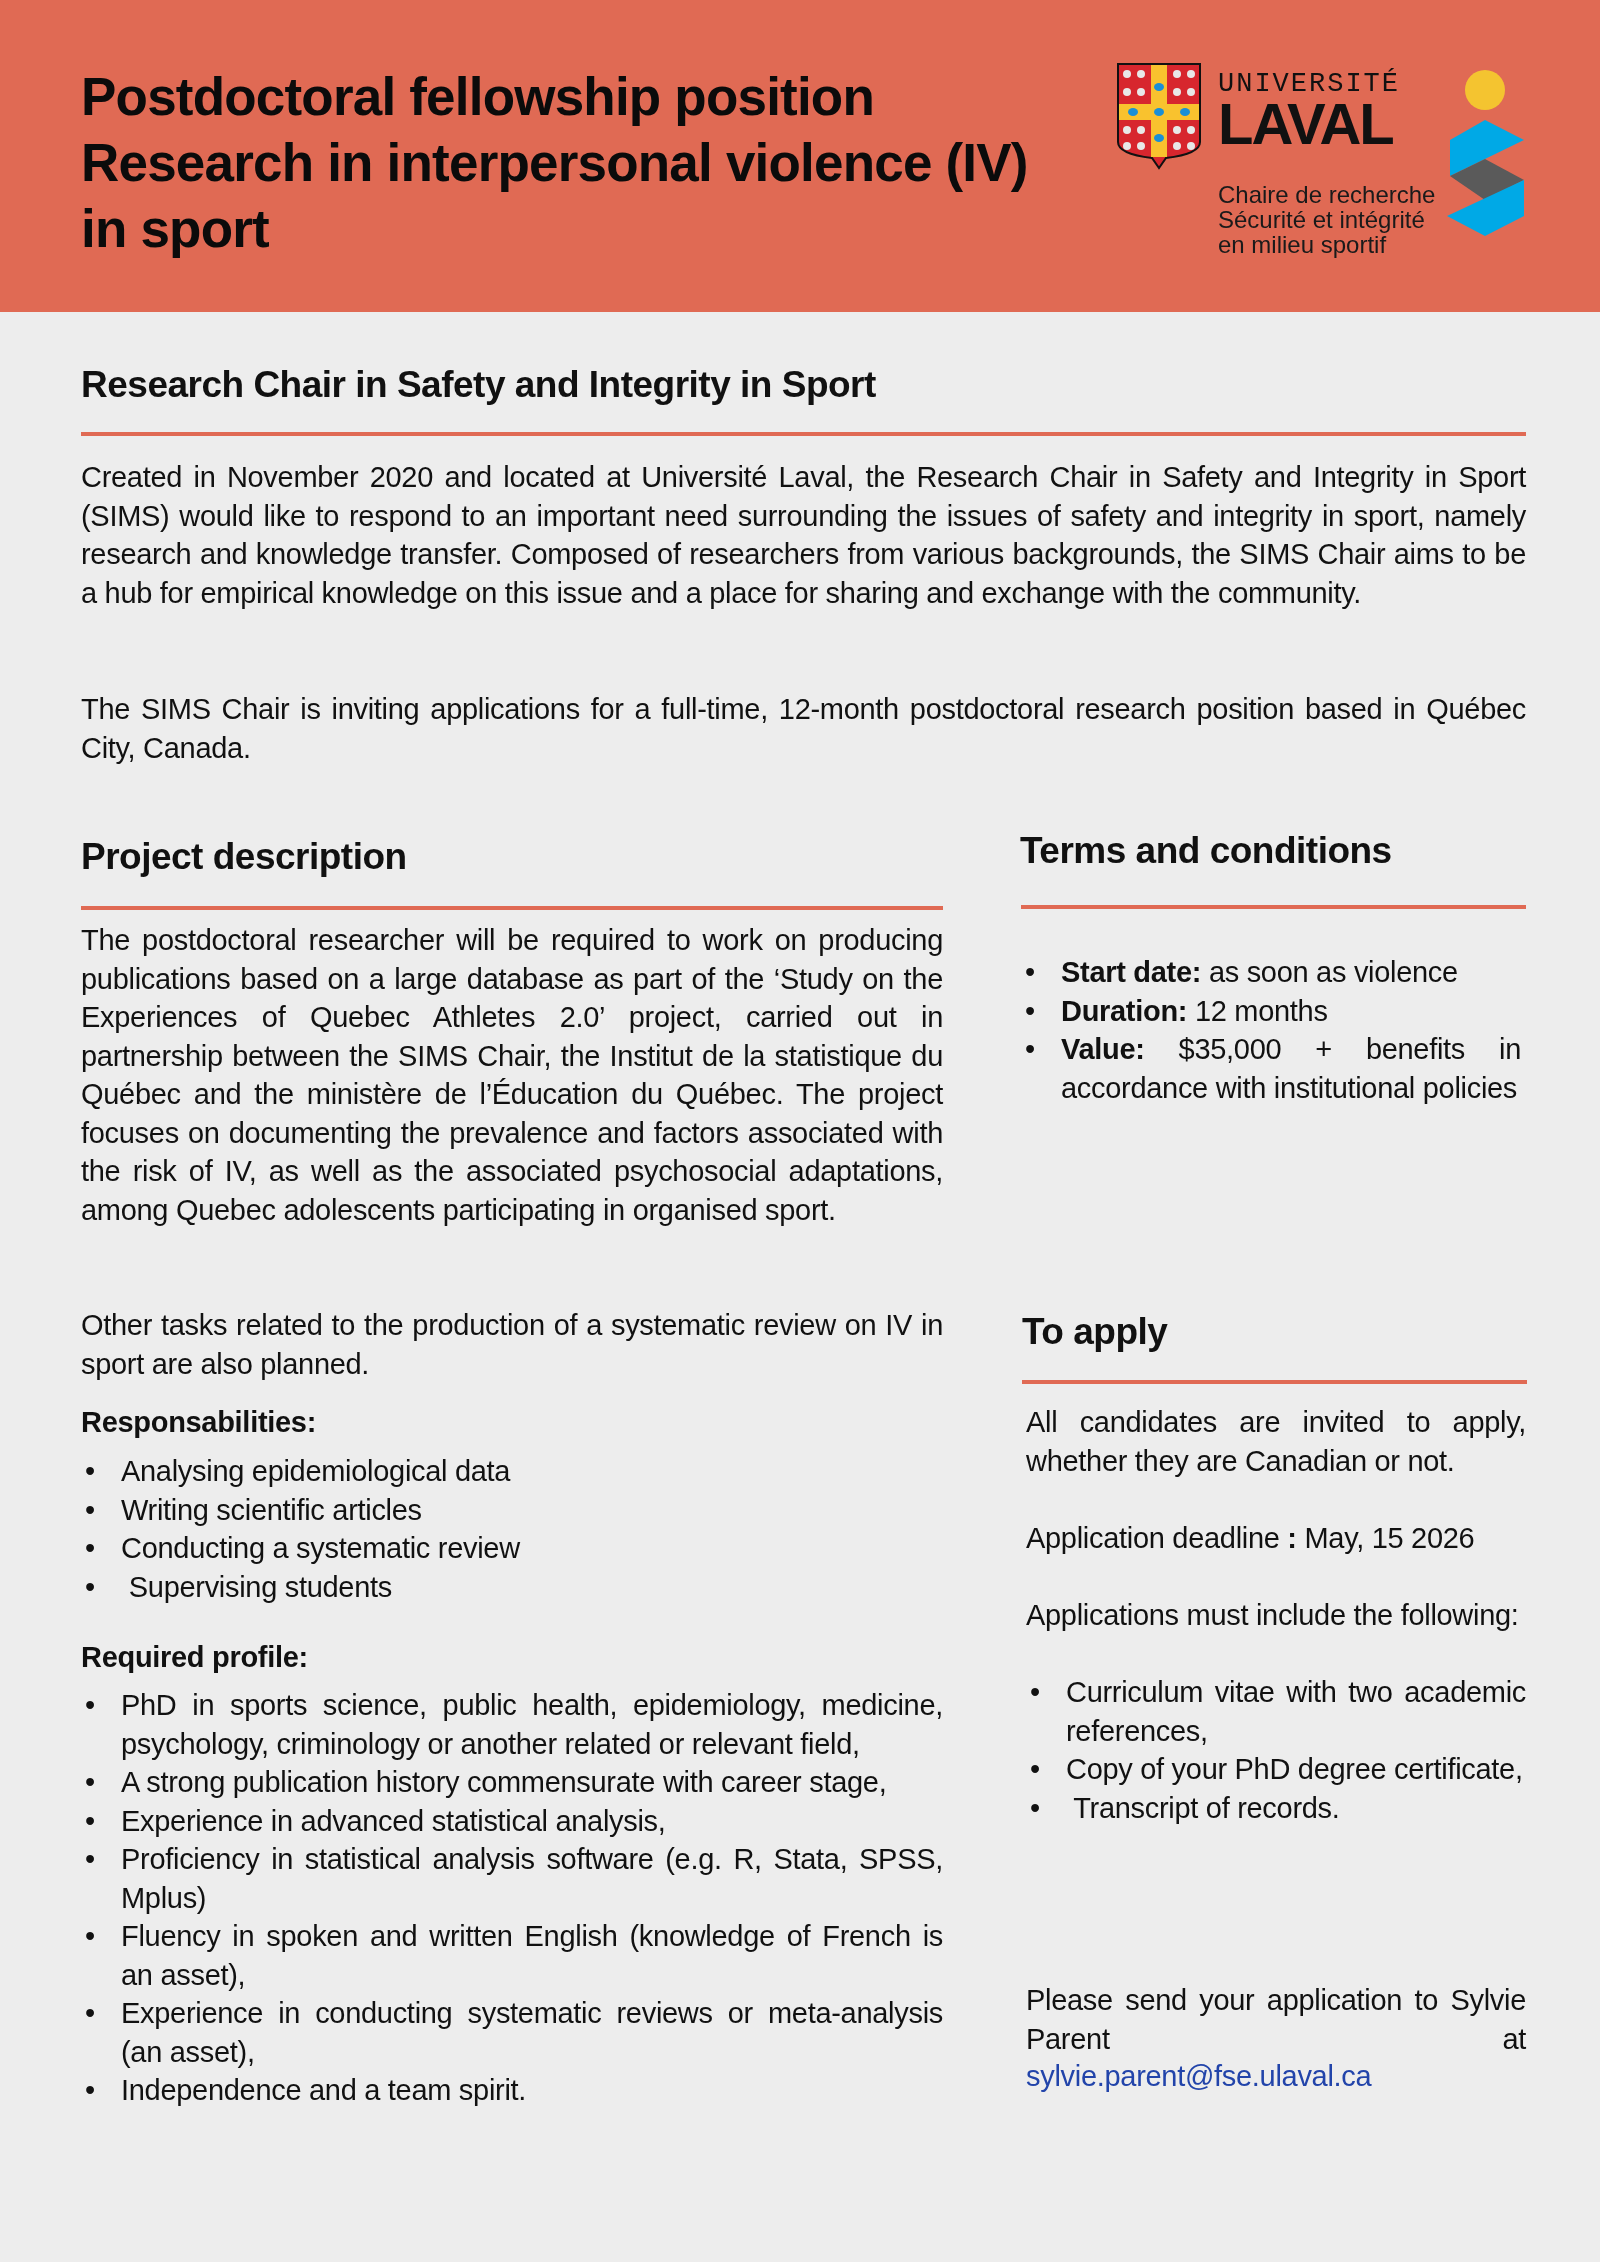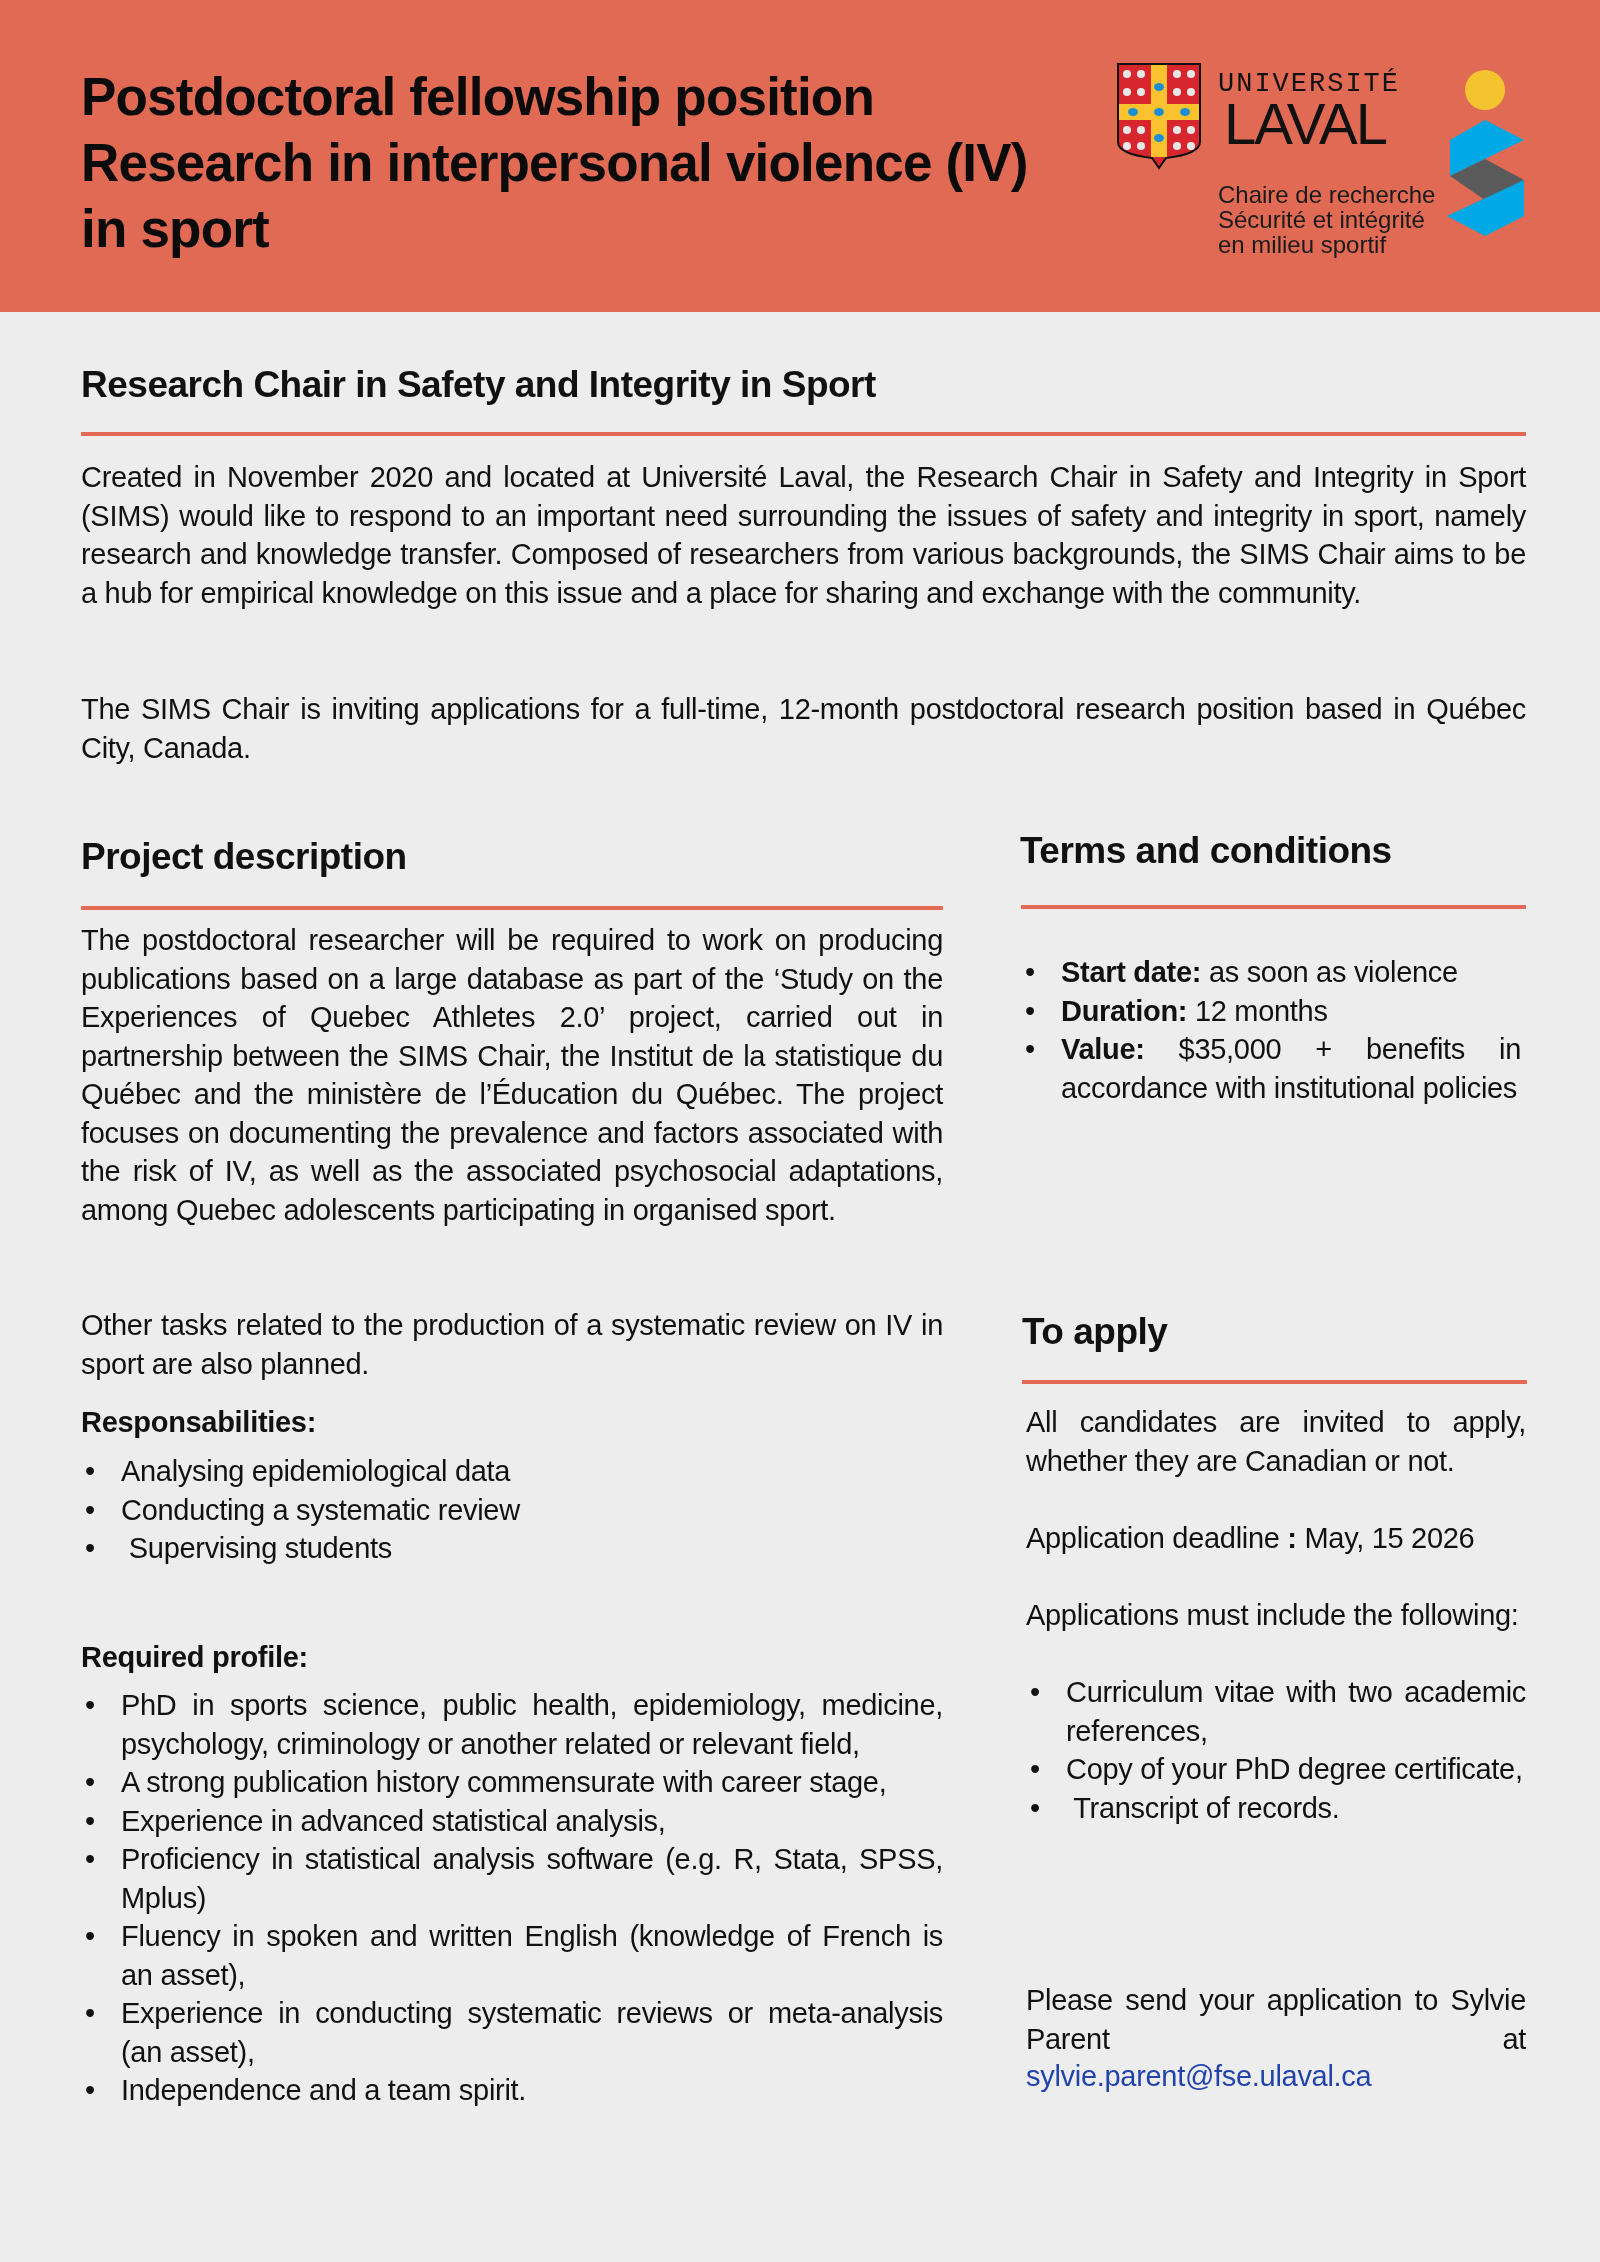--- a/index.html
+++ b/index.html
@@ -6,21 +6,21 @@
   html, body { width: 1600px; height: 2262px; background: #ededed; overflow: hidden; }
   body { font-family: "Liberation Sans", "DejaVu Sans", sans-serif; color: #111; position: relative; }
 
   .header { position: absolute; left: 0; top: 0; width: 1600px; height: 312px; background: #e06a54; }
   .title { position: absolute; left: 81px; top: 64px; width: 1000px; font-size: 53px; font-weight: bold; line-height: 66px; color: #0b0b0b; letter-spacing: -0.8px; }
   .title div { white-space: nowrap; }
 
   .crest { position: absolute; left: 1116px; top: 62px; width: 86px; height: 108px; }
   .ul-wordmark { position: absolute; left: 1218px; top: 70px; color: #111; }
   .ul-univ { font-size: 27px; letter-spacing: 2px; line-height: 28px; font-family: Liberation Mono, monospace; }
-  .ul-laval { font-size: 58px; line-height: 52px; letter-spacing: -2px; font-weight: normal; margin-left: 6px; }
+  .ul-laval { font-size: 58px; line-height: 52px; letter-spacing: -2px; font-weight: bold; }
   .chaire { position: absolute; left: 1218px; top: 182px; font-size: 24px; line-height: 25px; color: #1a1a1a; }
   .sims-logo { position: absolute; left: 1444px; top: 68px; width: 86px; height: 176px; }
 
   .h2 { position: absolute; font-size: 37px; font-weight: bold; color: #111; letter-spacing: -0.5px; white-space: nowrap; }
   .rule { position: absolute; height: 4px; background: #e06a54; }
 
   .p { position: absolute; font-size: 29px; line-height: 38.5px; color: #111; text-align: justify; letter-spacing: -0.3px; }
   .label-bold { position: absolute; font-size: 29px; font-weight: bold; letter-spacing: -0.3px; }
 
   ul.blist { position: absolute; list-style: none; font-size: 29px; line-height: 38.5px; letter-spacing: -0.3px; }
@@ -97,20 +97,21 @@
 
 <div class="h2" style="left:81px; top:836px;">Project description</div>
 <div class="rule" style="left:81px; top:906px; width:862px;"></div>
 
 <div class="p" style="left:81px; top:921px; width:862px;">The postdoctoral researcher will be required to work on producing publications based on a large database as part of the ‘Study on the Experiences of Quebec Athletes 2.0’ project, carried out in partnership between the SIMS Chair, the Institut de la statistique du Québec and the ministère de l’Éducation du Québec. The project focuses on documenting the prevalence and factors associated with the risk of IV, as well as the associated psychosocial adaptations, among Quebec adolescents participating in organised sport.</div>
 <div class="p" style="left:81px; top:1306px; width:862px;">Other tasks related to the production of a systematic review on IV in sport are also planned.</div>
 
 <div class="label-bold" style="left:81px; top:1406px;">Responsabilities:</div>
 <ul class="blist" style="left:81px; top:1452px; width:862px;">
   <li>Analysing epidemiological data</li>
+  <li>Writing scientific articles</li>
   <li>Conducting a systematic review</li>
   <li style="white-space:pre"> Supervising students</li>
 </ul>
 
 <div class="label-bold" style="left:81px; top:1641px;">Required profile:</div>
 <ul class="blist" style="left:81px; top:1686px; width:862px;">
   <li>PhD in sports science, public health, epidemiology, medicine, psychology, criminology or another related or relevant field,</li>
   <li>A strong publication history commensurate with career stage,</li>
   <li>Experience in advanced statistical analysis,</li>
   <li>Proficiency in statistical analysis software (e.g. R, Stata, SPSS, Mplus)</li>

